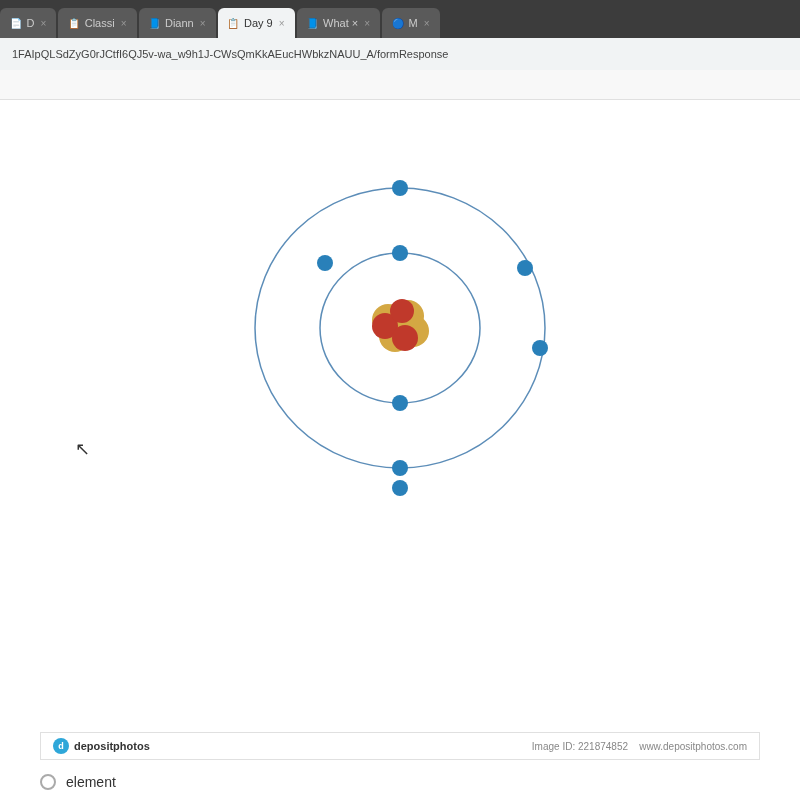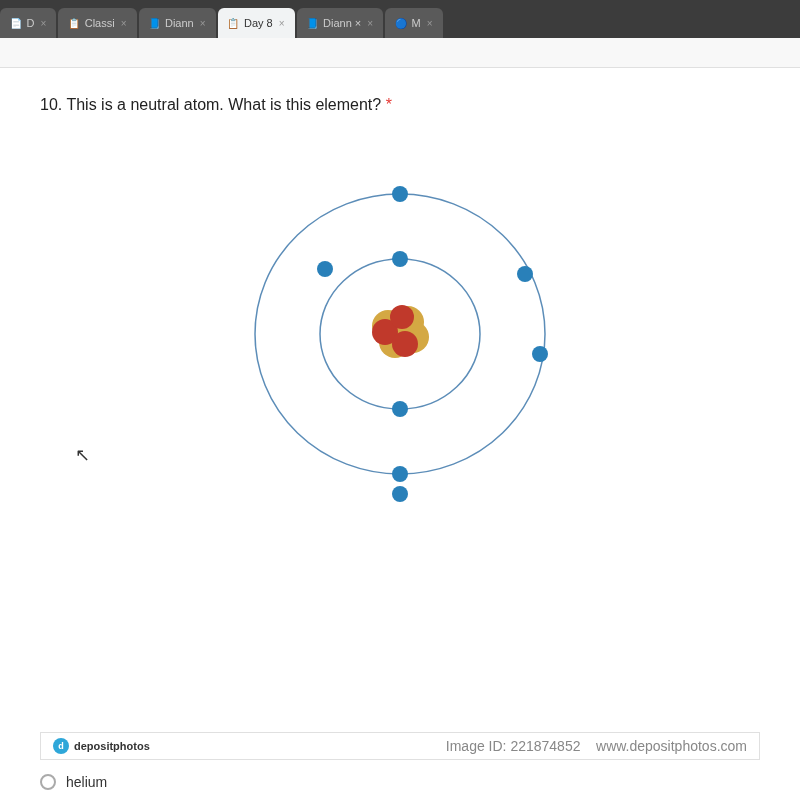--- a/index.html
+++ b/index.html
@@ -172,21 +172,21 @@
       display: inline-block;
       margin-right: 5px;
       color: white;
       font-size: 9px;
       line-height: 16px;
       text-align: center;
       font-weight: bold;
     }
 
     .image-id-text {
-      font-size: 14px;
+      font-size: 10px;
       color: #888;
     }
 
     .answer-section {
       padding: 14px 40px 10px 40px;
       display: flex;
       align-items: center;
     }
 
     .radio-circle {
@@ -229,45 +229,43 @@
       <span>Classi</span>
       <span class="tab-close">×</span>
     </div>
     <div class="tab">
       <span class="tab-icon">📘</span>
       <span>Diann</span>
       <span class="tab-close">×</span>
     </div>
     <div class="tab active">
       <span class="tab-icon">📋</span>
-      <span>Day 8</span>
+      <span>Day 9</span>
       <span class="tab-close">×</span>
     </div>
     <div class="tab">
       <span class="tab-icon">📘</span>
-      <span>Diann ×</span>
+      <span>What ×</span>
       <span class="tab-close">×</span>
     </div>
     <div class="tab">
       <span class="tab-icon">🔵</span>
       <span>M</span>
       <span class="tab-close">×</span>
     </div>
   </div>
 
+  <div class="address-bar">
+    <span class="address-text">1FAIpQLSdZyG0rJCtfI6QJ5v-wa_w9h1J-CWsQmKkAEucHWbkzNAUU_A/formResponse</span>
+  </div>
 
   <div class="page-content">
     <div class="top-spacer"></div>
 
     <div class="question-area">
-      <div class="question-text">
-        <span>10.</span>
-        <span>This is a neutral atom. What is this element?</span>
-        <span class="required-star">*</span>
-      </div>
 
       <div class="atom-diagram">
 
         <div class="cursor">↖</div>
 
         <svg class="atom-svg" viewBox="0 0 340 360">
 
           <ellipse class="orbit-ring" cx="170" cy="180" rx="145" ry="140"></ellipse>
 
           <ellipse class="orbit-ring" cx="170" cy="180" rx="80" ry="75"></ellipse>
@@ -302,17 +300,17 @@
       </div>
       <div class="image-id-text">
         <span>Image ID: 221874852</span>
         &nbsp;&nbsp;
         <span>www.depositphotos.com</span>
       </div>
     </div>
 
     <div class="answer-section">
       <span class="radio-circle"></span>
-      <span class="answer-label">helium</span>
+      <span class="answer-label">element</span>
     </div>
 
   </div>
 </div>
 
 </body></html>

